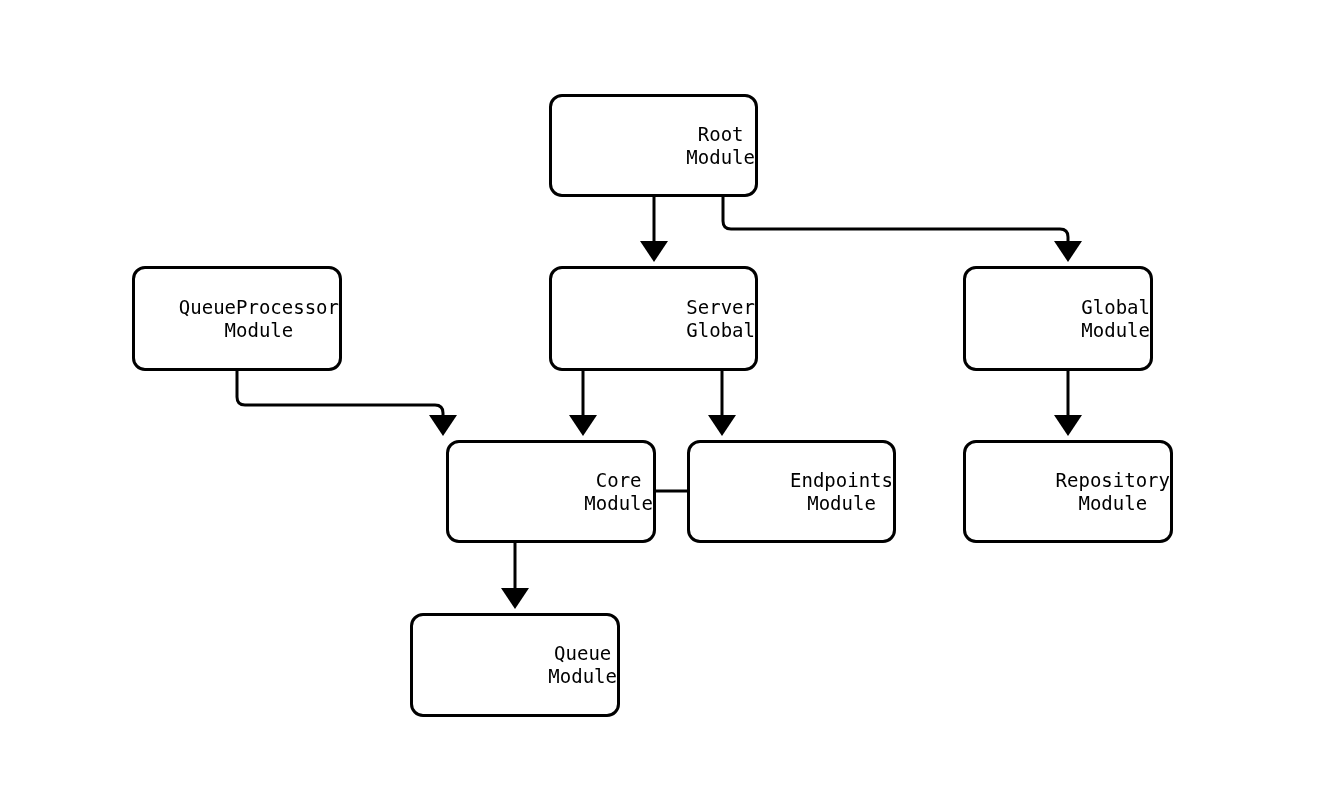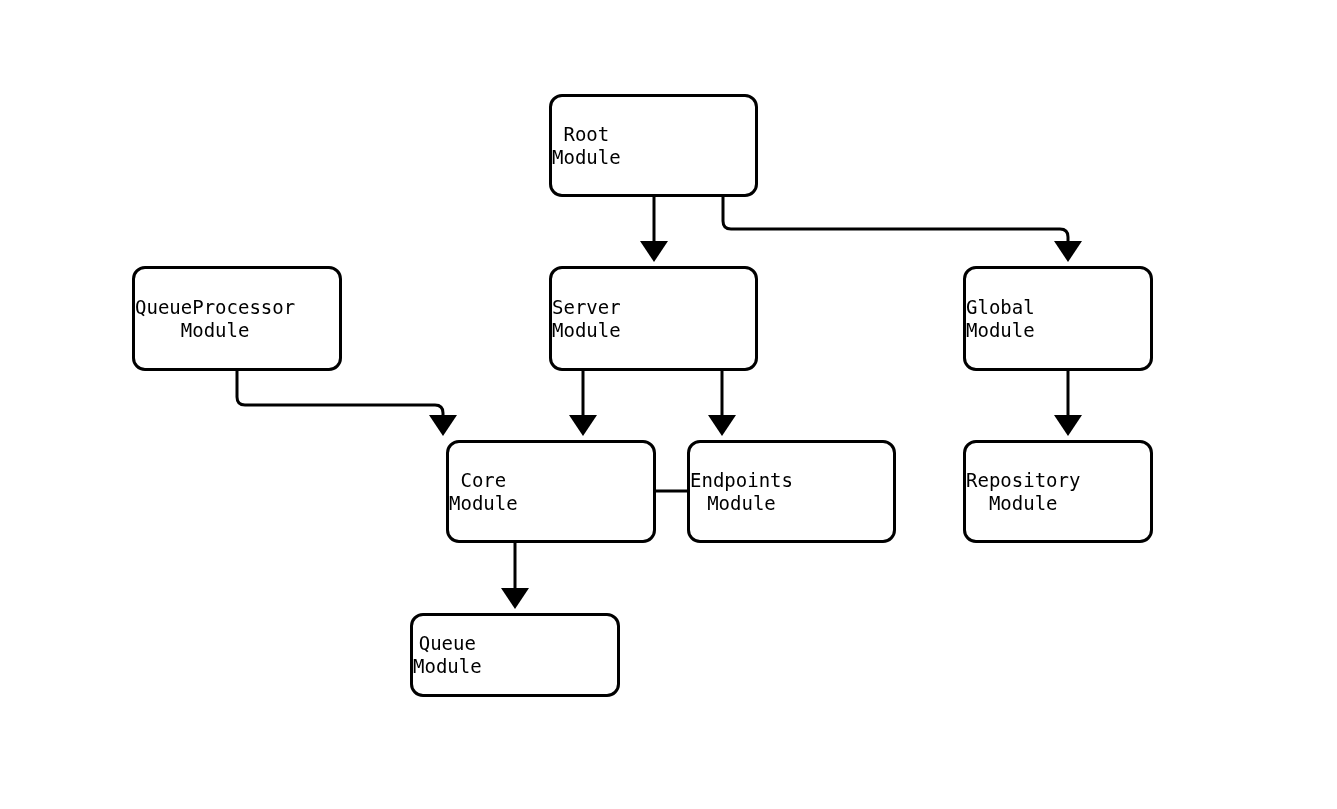--- a/index.html
+++ b/index.html
@@ -29,21 +29,21 @@
     pointer-events: none;
   }
   .node {
     position: absolute;
     box-sizing: border-box;
     background: #ffffff;
     border: 3px solid #000000;
     border-radius: 13px;
     display: flex;
     flex-direction: column;
-    align-items: flex-start;
+    align-items: flex-end;
     justify-content: center;
     z-index: 2;
   }
   .node-label {
     font-family: "DejaVu Sans Mono", "Liberation Mono", monospace;
     font-size: 19px;
     line-height: 23px;
     color: #000000;
     text-align: center;
     white-space: pre;
@@ -108,41 +108,41 @@
 Module</div>
   </div>
 
   <div class="node" style="left:132px; top:266px; width:210px; height:105px;">
     <div class="node-label">QueueProcessor
 Module</div>
   </div>
 
   <div class="node" style="left:549px; top:266px; width:209px; height:105px;">
     <div class="node-label">Server
-Module</div>
+Global</div>
   </div>
 
   <div class="node" style="left:963px; top:266px; width:190px; height:105px;">
     <div class="node-label">Global
 Module</div>
   </div>
 
   <div class="node" style="left:410px; top:440px; width:210px; height:103px;margin-left:36px;">
     <div class="node-label">Core
 Module</div>
   </div>
 
   <div class="node" style="left:687px; top:440px; width:209px; height:103px;">
     <div class="node-label">Endpoints
 Module</div>
   </div>
 
-  <div class="node" style="left:963px; top:440px; width:190px; height:103px;">
+  <div class="node" style="left:963px; top:440px; width:210px; height:103px;">
     <div class="node-label">Repository
 Module</div>
   </div>
 
-  <div class="node" style="left:410px; top:613px; width:210px; height:84px;">
+  <div class="node" style="left:410px; top:613px; width:210px; height:104px;">
     <div class="node-label">Queue
 Module</div>
   </div>
 
 </div>
 
 </body></html>

